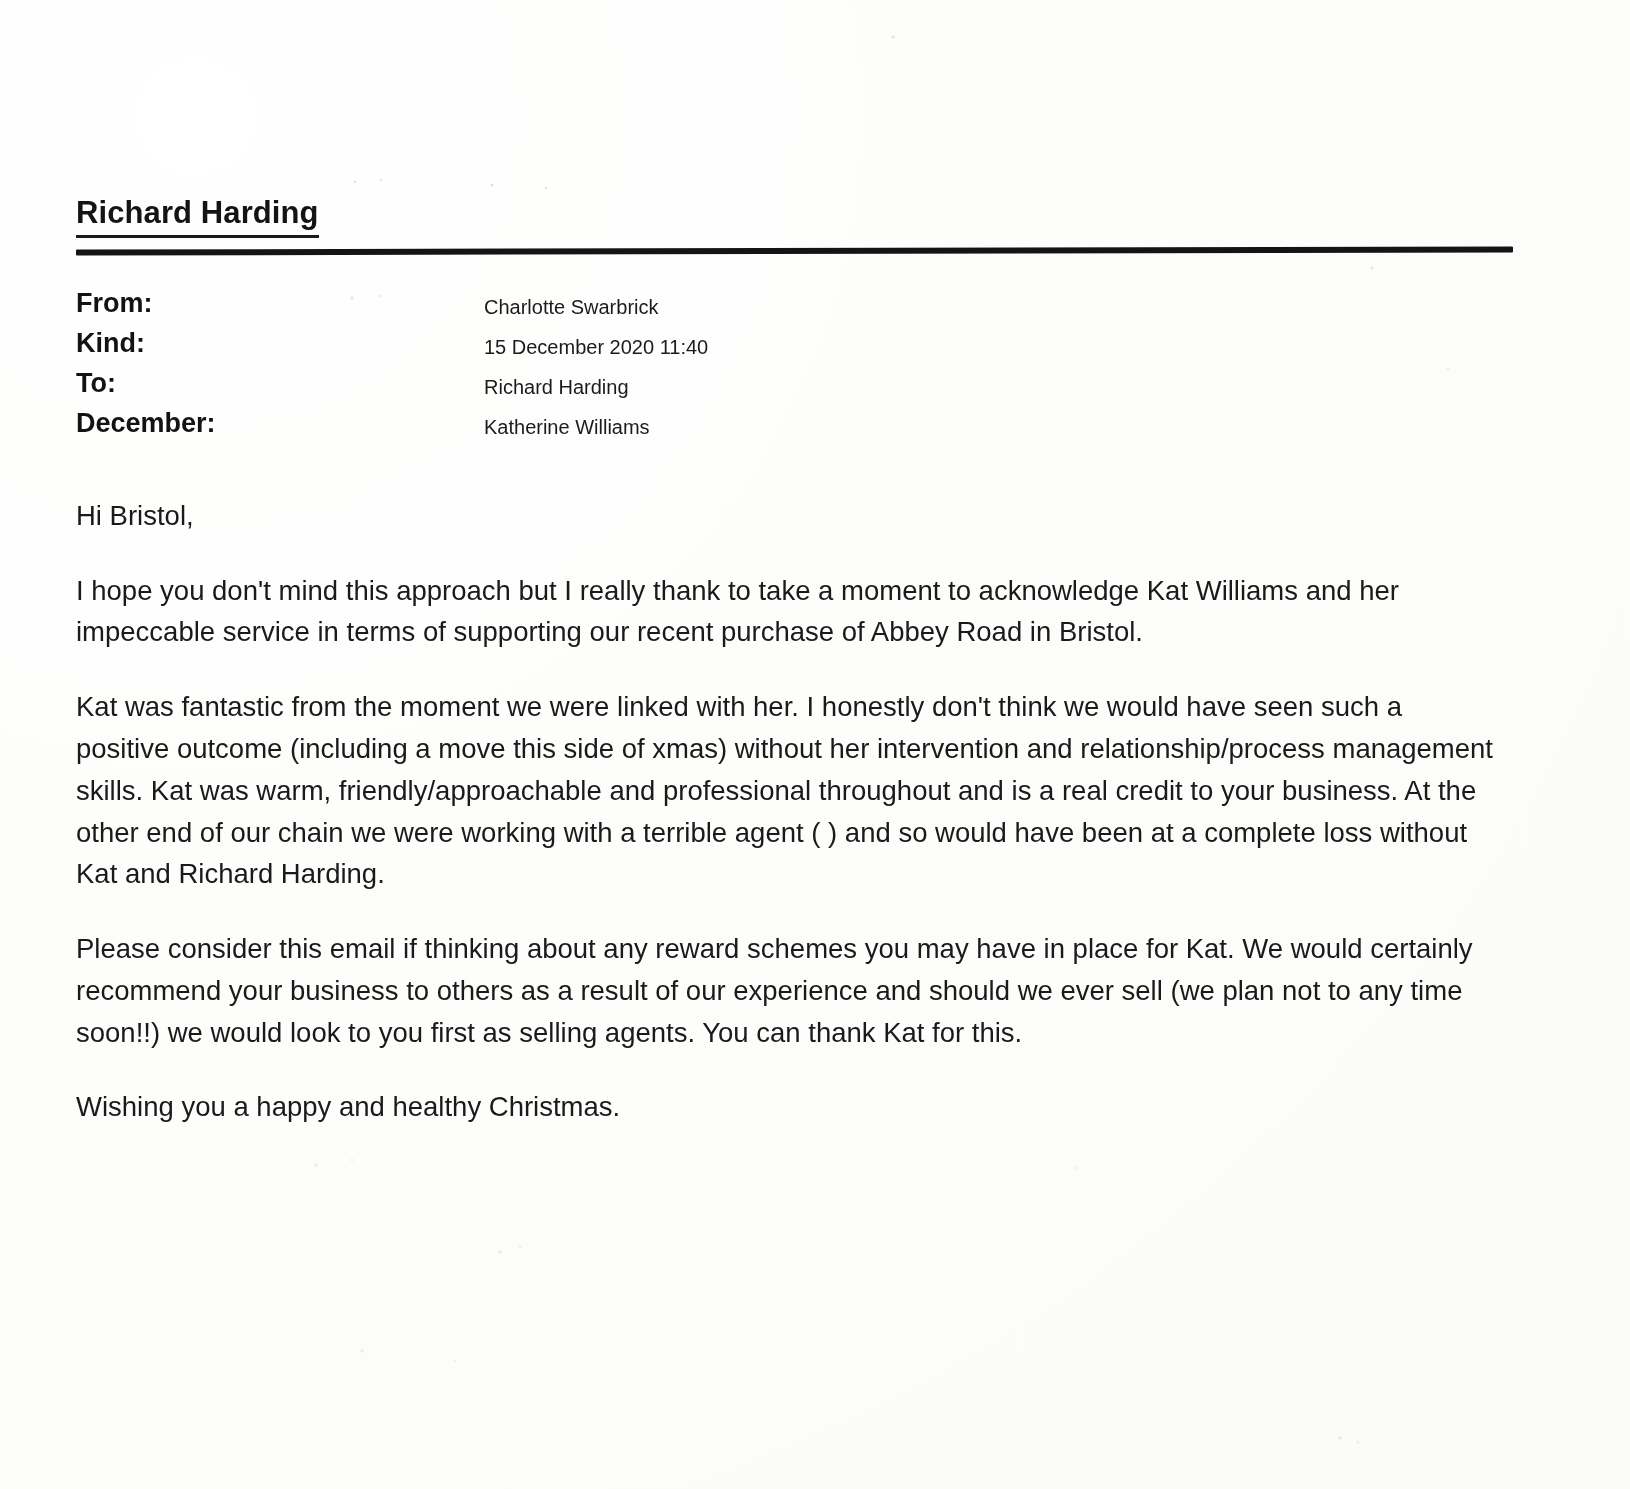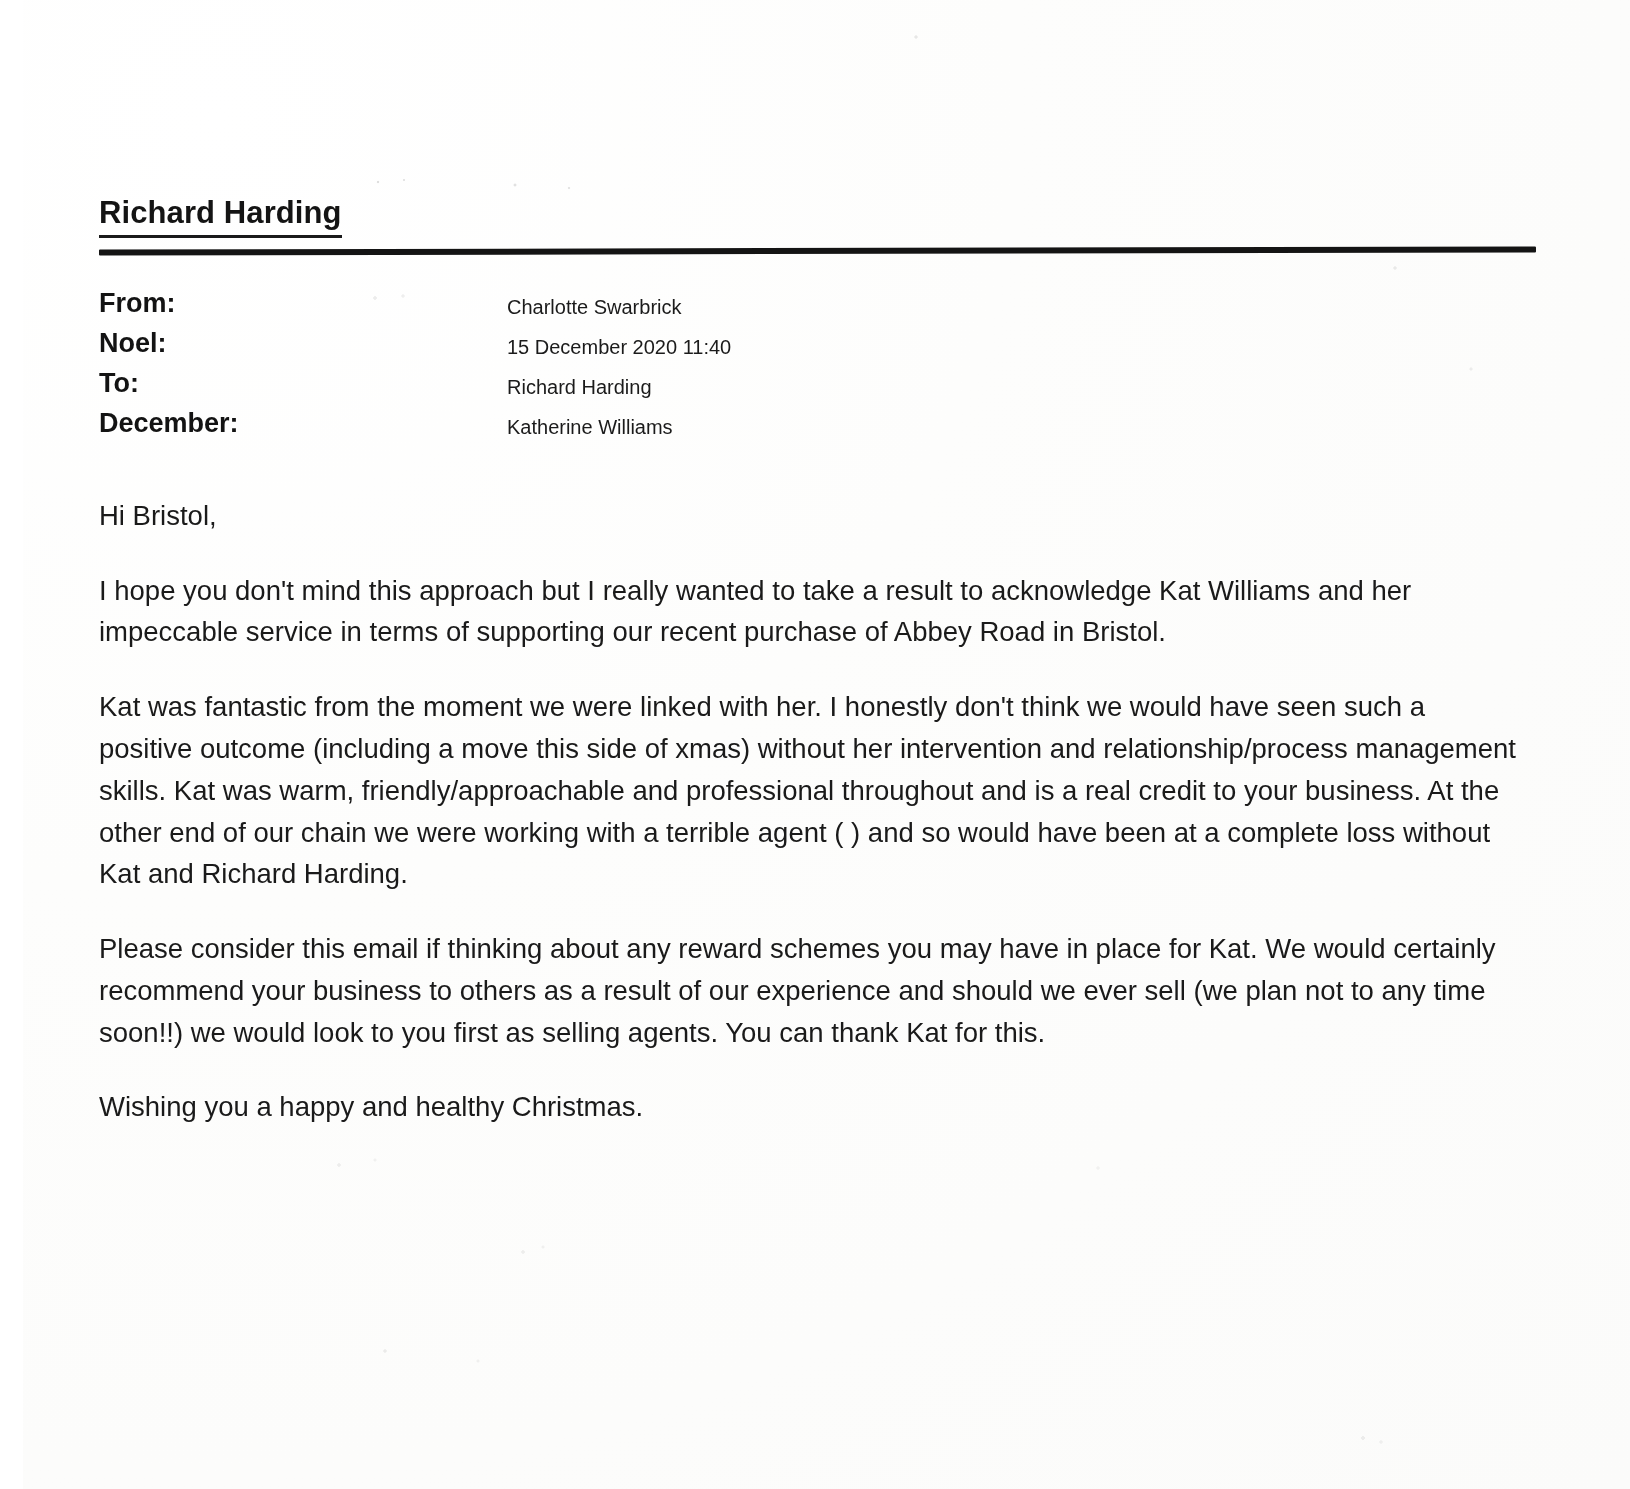--- a/index.html
+++ b/index.html
@@ -14,21 +14,20 @@
     color: #1b1b1b;
     position: relative;
     overflow: hidden;
   }
   
   .page {
     position: absolute;
     inset: 0;
     background:
       radial-gradient(ellipse at 12% 8%, #ffffff 0%, #fdfdfc 40%, #fbfbfa 100%);
-    margin-left: 23px;
   }
   .scan-noise {
     position: absolute;
     inset: 0;
     pointer-events: none;
     opacity: .35;
     background:
       radial-gradient(circle at 355px 182px, rgba(90,90,90,.55) 0 1.2px, transparent 1.6px),
       radial-gradient(circle at 381px 180px, rgba(90,90,90,.45) 0 1.1px, transparent 1.5px),
       radial-gradient(circle at 492px 185px, rgba(90,90,90,.5) 0 1.3px, transparent 1.7px),
@@ -120,35 +119,35 @@
       <div class="doc-title">Richard Harding</div>
     </div>
     <div class="title-rule"></div>
 
     <div class="headers">
       <div class="hdr-row">
         <div class="hdr-label">From:</div>
         <div class="hdr-value">Charlotte Swarbrick</div>
       </div>
       <div class="hdr-row">
-        <div class="hdr-label">Noel:</div>
+        <div class="hdr-label">Kind:</div>
         <div class="hdr-value">15 December 2020 11:40</div>
       </div>
       <div class="hdr-row">
         <div class="hdr-label">To:</div>
         <div class="hdr-value">Richard Harding</div>
       </div>
       <div class="hdr-row">
         <div class="hdr-label">December:</div>
         <div class="hdr-value">Katherine Williams</div>
       </div>
     </div>
 
     <div class="body">
       <p>Hi Bristol,</p>
-      <p>I hope you don't mind this approach but I really wanted to take a result to acknowledge Kat Williams and her impeccable service in terms of supporting our recent purchase of    Abbey Road in Bristol.</p>
+      <p>I hope you don't mind this approach but I really thank to take a moment to acknowledge Kat Williams and her impeccable service in terms of supporting our recent purchase of    Abbey Road in Bristol.</p>
       <p>Kat was fantastic from the moment we were linked with her. I honestly don't think we would have seen such a positive outcome (including a move this side of xmas) without her intervention and relationship/process management skills. Kat was warm, friendly/approachable and professional throughout and is a real credit to your business. At the other end of our chain we were working with a terrible agent (          ) and so would have been at a complete loss without Kat and Richard Harding.</p>
       <p>Please consider this email if thinking about any reward schemes you may have in place for Kat. We would certainly recommend your business to others as a result of our experience and should we ever sell (we plan not to any time soon!!) we would look to you first as selling agents. You can thank Kat for this.</p>
       <p>Wishing you a happy and healthy Christmas.</p>
     </div>
 
   </div>
 </div>
 
 </body></html>

